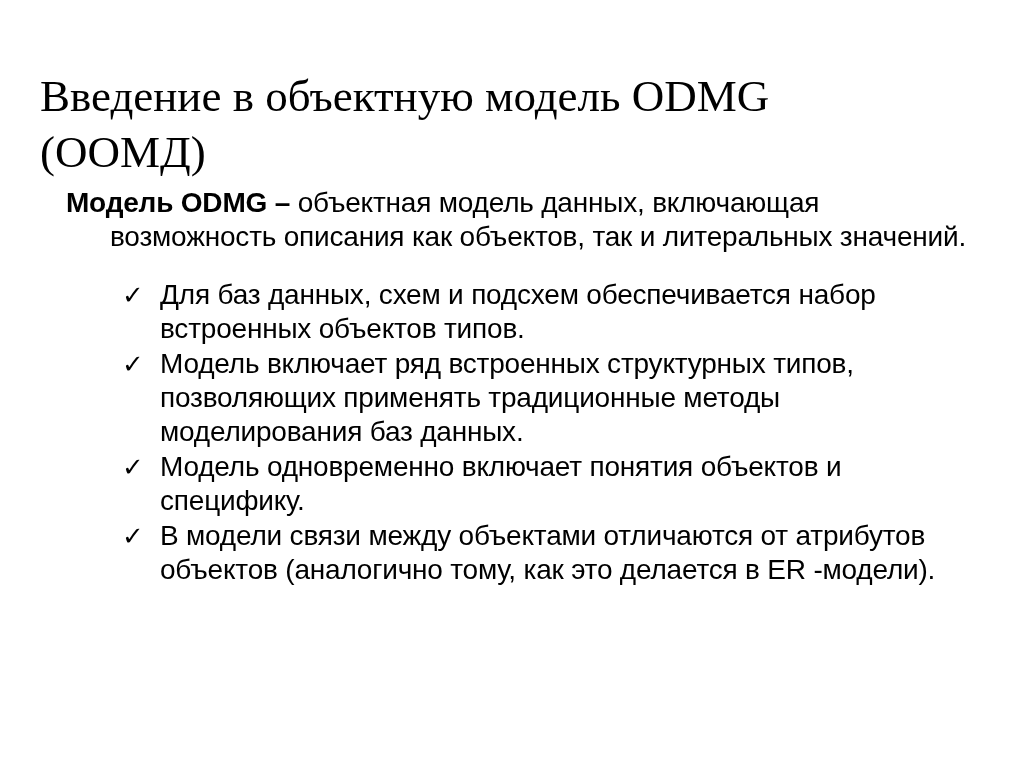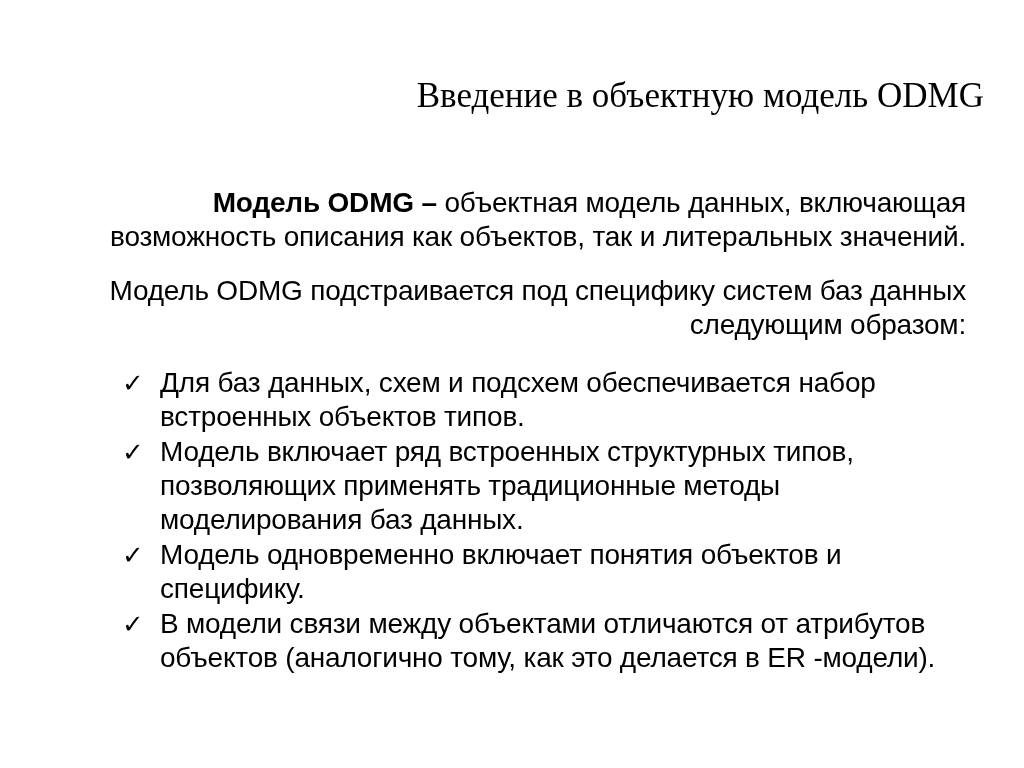--- a/index.html
+++ b/index.html
@@ -13,42 +13,41 @@
     background: #ffffff;
     color: #000000;
     overflow: hidden;
     font-family: "Liberation Sans", sans-serif;
   }
   .title {
     position: absolute;
     top: 68px;
     left: 40px;
     width: 944px;
-    text-align: right;
+    text-align: left;
     font-family: "Liberation Serif", "DejaVu Serif", serif;
     font-weight: 400;
-    font-size: 35px;
+    font-size: 45px;
     line-height: 56px;
     color: #000000;
   }
   .body {
     position: absolute;
     top: 186px;
     left: 66px;
     width: 900px;
     font-size: 28px;
     line-height: 34px;
     color: #000000;
   }
   .para {
     margin: 0 0 20px 0;
     padding-left: 44px;
     text-indent: -44px;
     letter-spacing: -0.2px;
-    text-align: right;
   }
   .para .lead {
     font-weight: 700;
   }
   .bullets {
     margin-top: 24px;
     margin-left: 56px;
     width: 830px;
   }
   .bullet {
@@ -67,27 +66,27 @@
     letter-spacing: -0.2px;
   }
 </style>
 </head>
 <body>
 
 <div class="slide">
 
   <div class="title">
     <div>Введение в объектную модель ODMG</div>
+    <div>(ООМД)</div>
   </div>
 
   <div class="body">
 
     <p class="para"><span class="lead">Модель ODMG –</span><span> объектная модель данных, включающая возможность описания как объектов, так и литеральных значений.</span></p>
 
-    <p class="para"><span>Модель ODMG подстраивается под специфику систем баз данных следующим образом:</span></p>
 
     <div class="bullets">
 
       <div class="bullet">
         <span class="check">✓</span>
         <span class="bullet-text">Для баз данных, схем и подсхем обеспечивается набор встроенных объектов типов.</span>
       </div>
 
       <div class="bullet">
         <span class="check">✓</span>

